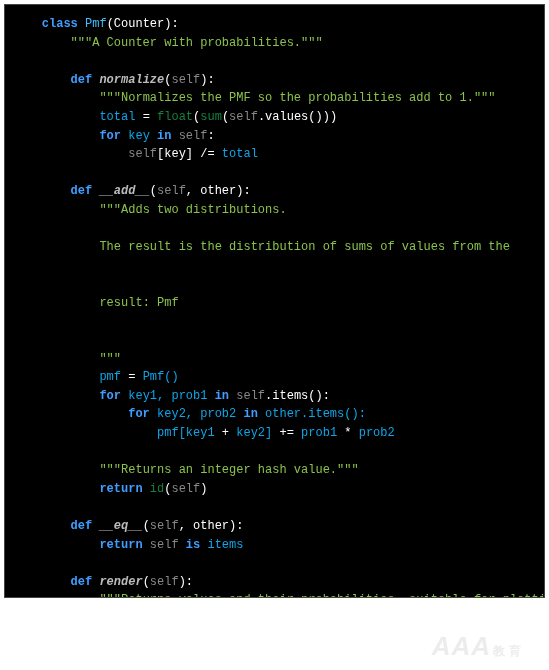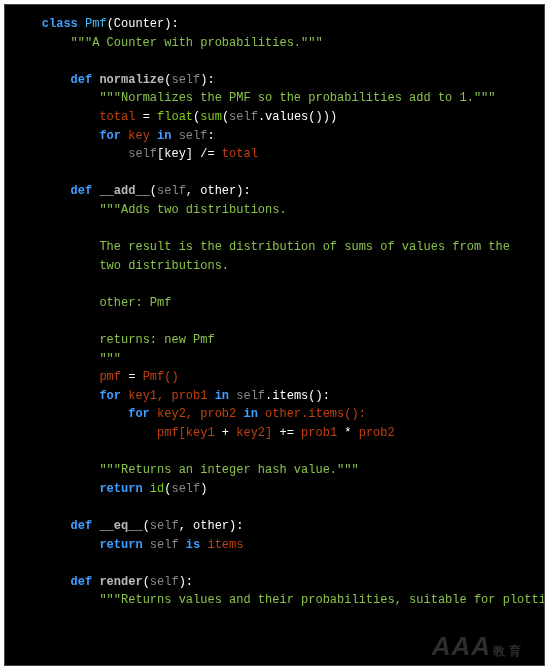--- a/index.html
+++ b/index.html
@@ -12,34 +12,34 @@
       height: 670px;
       overflow: hidden;
       position: relative;
     }
     .code-block {
       background: #000000;
       color: #ffffff;
       padding: 10px 8px 12px 8px;
       margin: 4px;
       border: 1px solid #444;
-      height: 662px;
+      height: 594px;
       overflow: hidden;
       position: relative;
     }
     .line { white-space: pre; }
     .kw   { color: #3f9eff; font-weight: bold; }
     .cls  { color: #3fbfff; }
-    .fn   { color: #bbbbbb; font-weight: bold; }
+    .fn   { color: #bbbbbb; font-weight: bold; font-style: italic; }
     .prm  { color: #888888; }
     .str  { color: #8bc34a; }
-    .id   { color: #c2410c; }
+    .id   { color: #0ea5e9; }
     .op   { color: #ffffff; }
     .pn   { color: #ffffff; }
-    .bi   { color: #84cc16; }
+    .bi   { color: #15803d; }
     .watermark {
       position: absolute;
       right: 24px;
       bottom: 4px;
       font-family: Arial, sans-serif;
       font-size: 26px;
       font-style: italic;
       font-weight: bold;
       color: rgba(180,180,180,0.25);
       letter-spacing: 1px;
@@ -62,25 +62,25 @@
     <div class="line"><span>        </span><span class="kw">def</span><span class="pn"> </span><span class="fn">normalize</span><span class="pn">(</span><span class="prm">self</span><span class="pn">):</span></div>
     <div class="line"><span>            </span><span class="str">"""Normalizes the PMF so the probabilities add to 1."""</span></div>
     <div class="line"><span>            </span><span class="id">total </span><span class="op">=</span><span class="id"> </span><span class="bi">float</span><span class="pn">(</span><span class="bi">sum</span><span class="pn">(</span><span class="prm">self</span><span class="pn">.values()))</span></div>
     <div class="line"><span>            </span><span class="kw">for</span><span class="id"> key </span><span class="kw">in</span><span class="id"> </span><span class="prm">self</span><span class="pn">:</span></div>
     <div class="line"><span>                </span><span class="prm">self</span><span class="pn">[key] </span><span class="op">/=</span><span class="id"> total</span></div>
     <div class="line">&nbsp;</div>
     <div class="line"><span>        </span><span class="kw">def</span><span class="pn"> </span><span class="fn">__add__</span><span class="pn">(</span><span class="prm">self</span><span class="pn">, other):</span></div>
     <div class="line"><span>            </span><span class="str">"""Adds two distributions.</span></div>
     <div class="line">&nbsp;</div>
     <div class="line"><span>            </span><span class="str">The result is the distribution of sums of values from the</span></div>
-    <div class="line"><span>            </span><span class="str">two distributions.</span></div>
+    <div class="line"><span>            </span></div>
     <div class="line">&nbsp;</div>
-    <div class="line"><span>            </span><span class="str">other: Pmf</span></div>
+    <div class="line"><span>            </span><span class="str">result: Pmf</span></div>
     <div class="line">&nbsp;</div>
-    <div class="line"><span>            </span><span class="str">returns: new Pmf</span></div>
+    <div class="line"><span>            </span></div>
     <div class="line"><span>            </span><span class="str">"""</span></div>
     <div class="line"><span>            </span><span class="id">pmf </span><span class="op">=</span><span class="id"> Pmf()</span></div>
     <div class="line"><span>            </span><span class="kw">for</span><span class="id"> key1, prob1 </span><span class="kw">in</span><span class="id"> </span><span class="prm">self</span><span class="pn">.items():</span></div>
     <div class="line"><span>                </span><span class="kw">for</span><span class="id"> key2, prob2 </span><span class="kw">in</span><span class="id"> other.items():</span></div>
     <div class="line"><span>                    </span><span class="id">pmf[key1 </span><span class="op">+</span><span class="id"> key2] </span><span class="op">+=</span><span class="id"> prob1 </span><span class="op">*</span><span class="id"> prob2</span></div>
     <div class="line">&nbsp;</div>
     <div class="line"><span>            </span><span class="str">"""Returns an integer hash value."""</span></div>
     <div class="line"><span>            </span><span class="kw">return</span><span class="id"> </span><span class="bi">id</span><span class="pn">(</span><span class="prm">self</span><span class="pn">)</span></div>
     <div class="line">&nbsp;</div>
     <div class="line"><span>        </span><span class="kw">def</span><span class="pn"> </span><span class="fn">__eq__</span><span class="pn">(</span><span class="prm">self</span><span class="pn">, other):</span></div>

